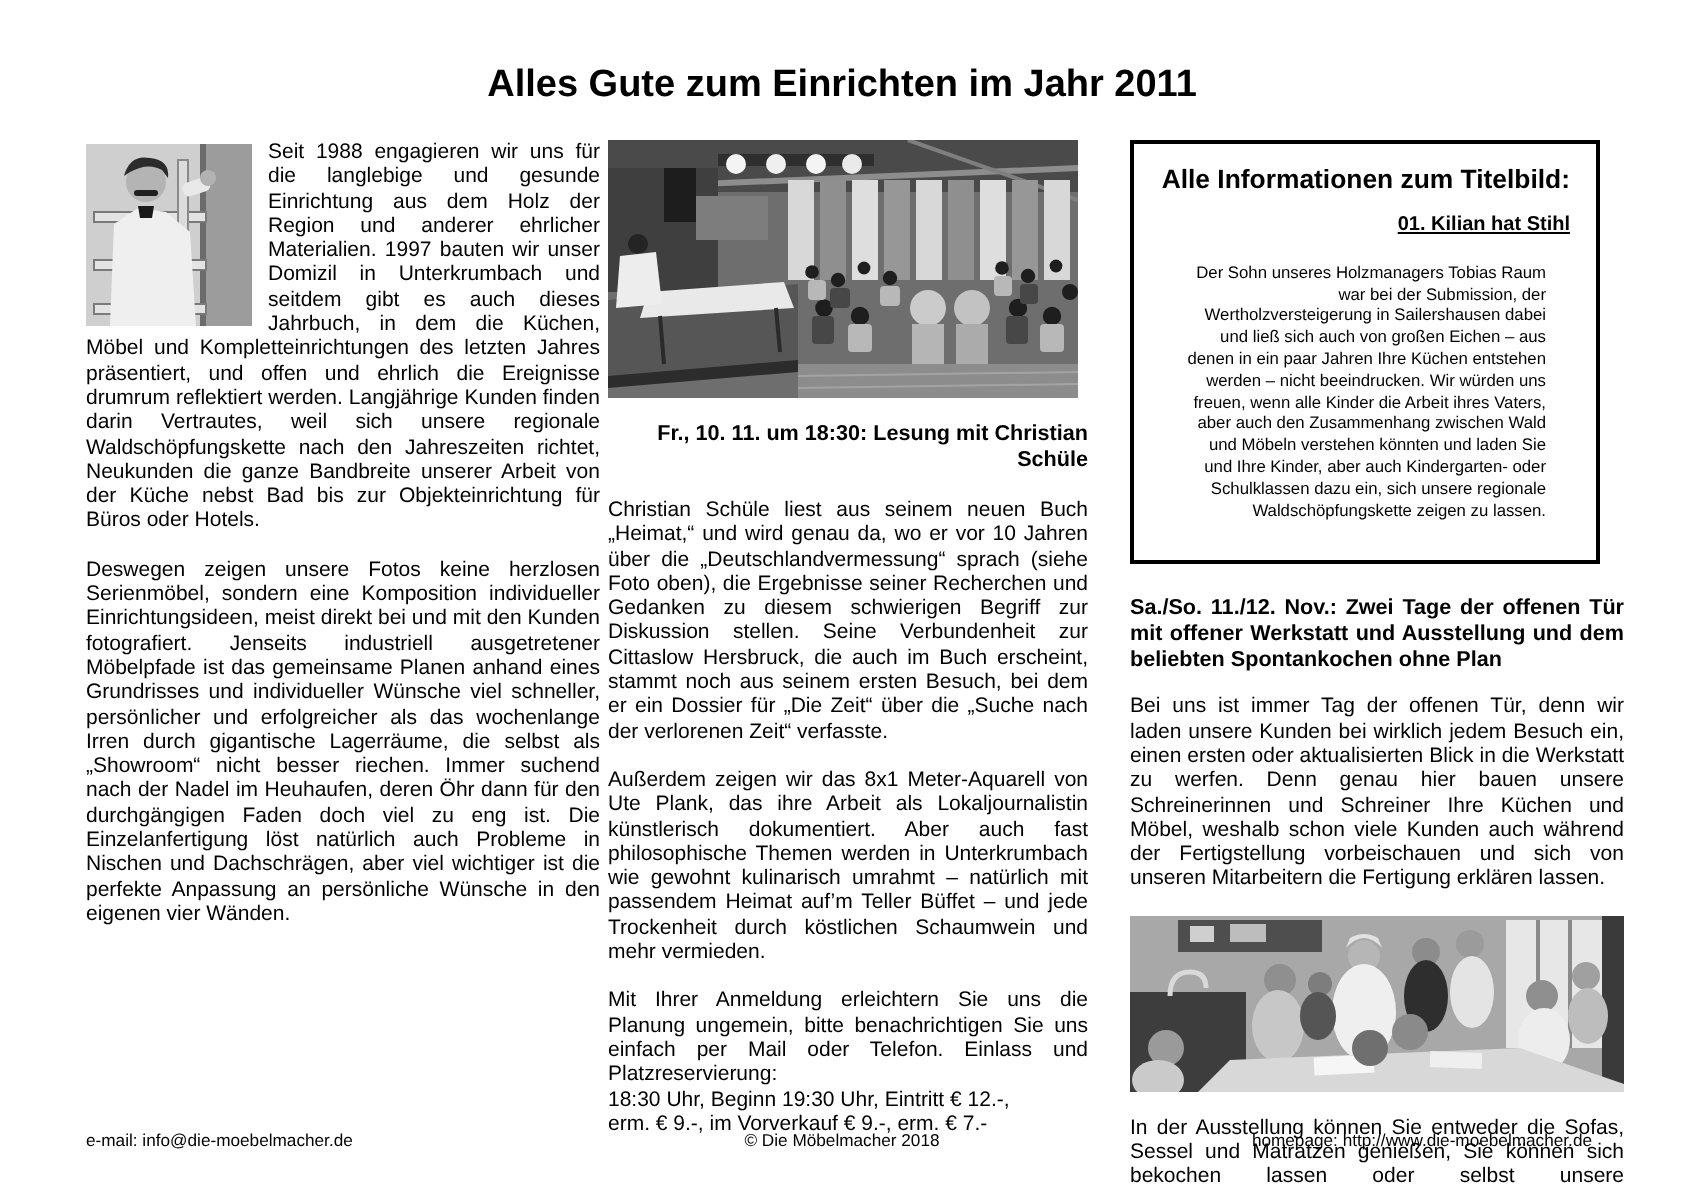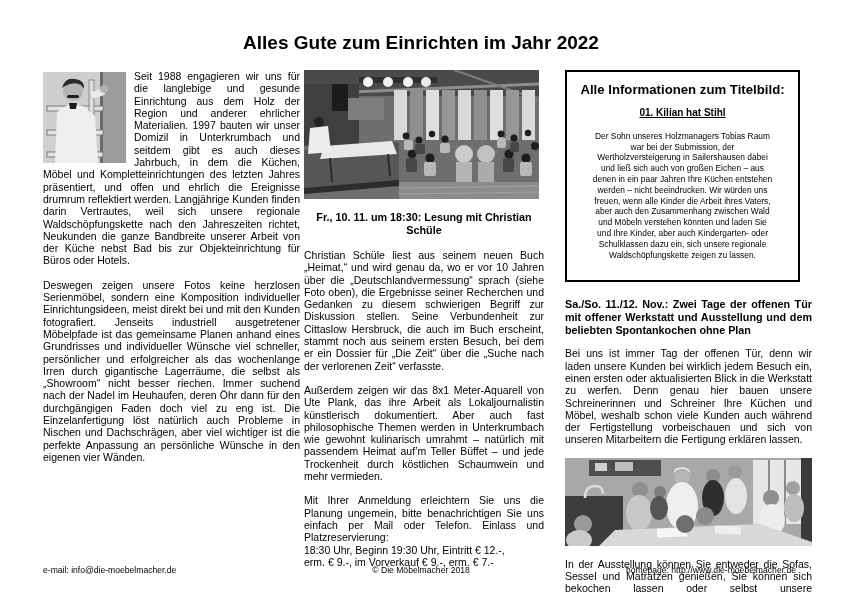--- a/index.html
+++ b/index.html
@@ -41,45 +41,45 @@
   .photo-mid {
     width:235px; height:129px; margin:0 0 12px 0; background:#6e6e6e; overflow:hidden;
   }
   
   .photo-right {
     width:247px; height:88px; margin:0 0 12px 0; background:#a5a5a5; overflow:hidden;
   }
 
   .event-heading {
     font-weight:bold; font-size:10.8px; line-height:13px;
-    margin:0 0 12px 0; text-align:center;
+    margin:0 0 12px 0; text-align:right;
   }
 
   .info-box {
     border:2px solid #000; width:205px;
     padding:10px 13px 8px 13px; margin:0 0 16px 0;
-    text-align:center;
+    text-align:right;
   }
   .info-box-title { font-weight:bold; font-size:13.2px; line-height:16px; margin:0 0 10px 0; }
   .info-item-title { font-weight:bold; font-size:10px; line-height:10.8px; margin:0;text-decoration:underline; }
   .info-item-text  { font-size:8.4px; line-height:10.8px; margin:12px; }
 
   .footer { position:absolute; top:565px; left:0; width:842px; font-size:8.6px; line-height:11px; }
   .footer-email { position:absolute; left:43px; top:0; }
   .footer-copy  { position:absolute; left:0; top:0; width:842px; text-align:center; }
   .footer-home  { position:absolute; right:46px; top:0; }
 
   svg { display:block; }
 </style>
 </head>
 <body>
 
 <div>
 
-  <h1 class="page-title">Alles Gute zum Einrichten im Jahr 2022</h1>
+  <h1 class="page-title">Alles Gute zum Einrichten im Jahr 2011</h1>
 
   <div class="col col1">
     <div>
       <div class="portrait">
         <svg width="83" height="91" viewBox="0 0 83 91" xmlns="http://www.w3.org/2000/svg">
           <rect width="83" height="91" fill="#cfcfcf"></rect>
           <rect x="58" width="25" height="91" fill="#9c9c9c"></rect>
           <rect x="57" width="3" height="91" fill="#6b6b6b"></rect>
           <rect x="4" y="34" width="56" height="5" fill="#e3e3e3" stroke="#7a7a7a" stroke-width="1"></rect>
           <rect x="4" y="58" width="56" height="5" fill="#e3e3e3" stroke="#7a7a7a" stroke-width="1"></rect>

